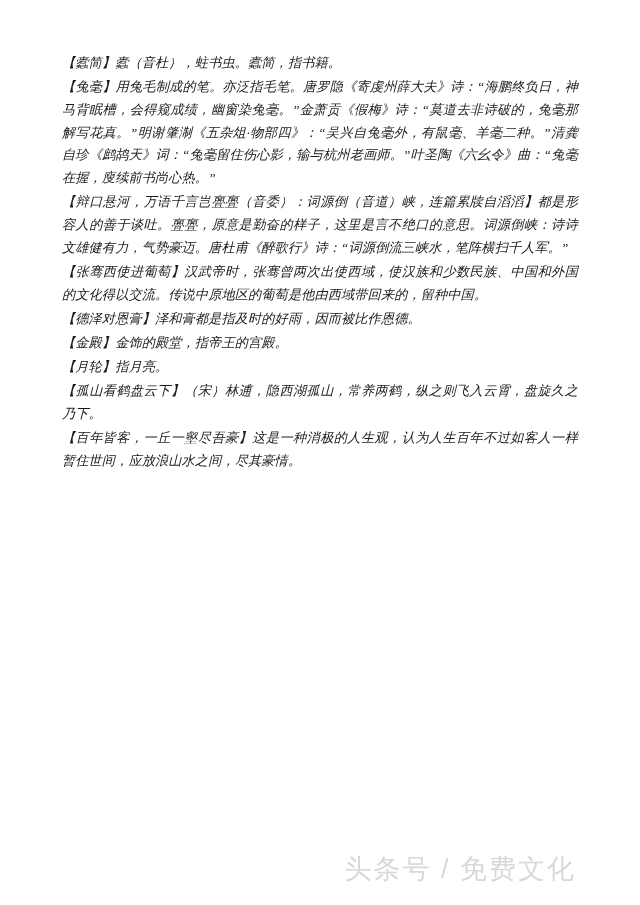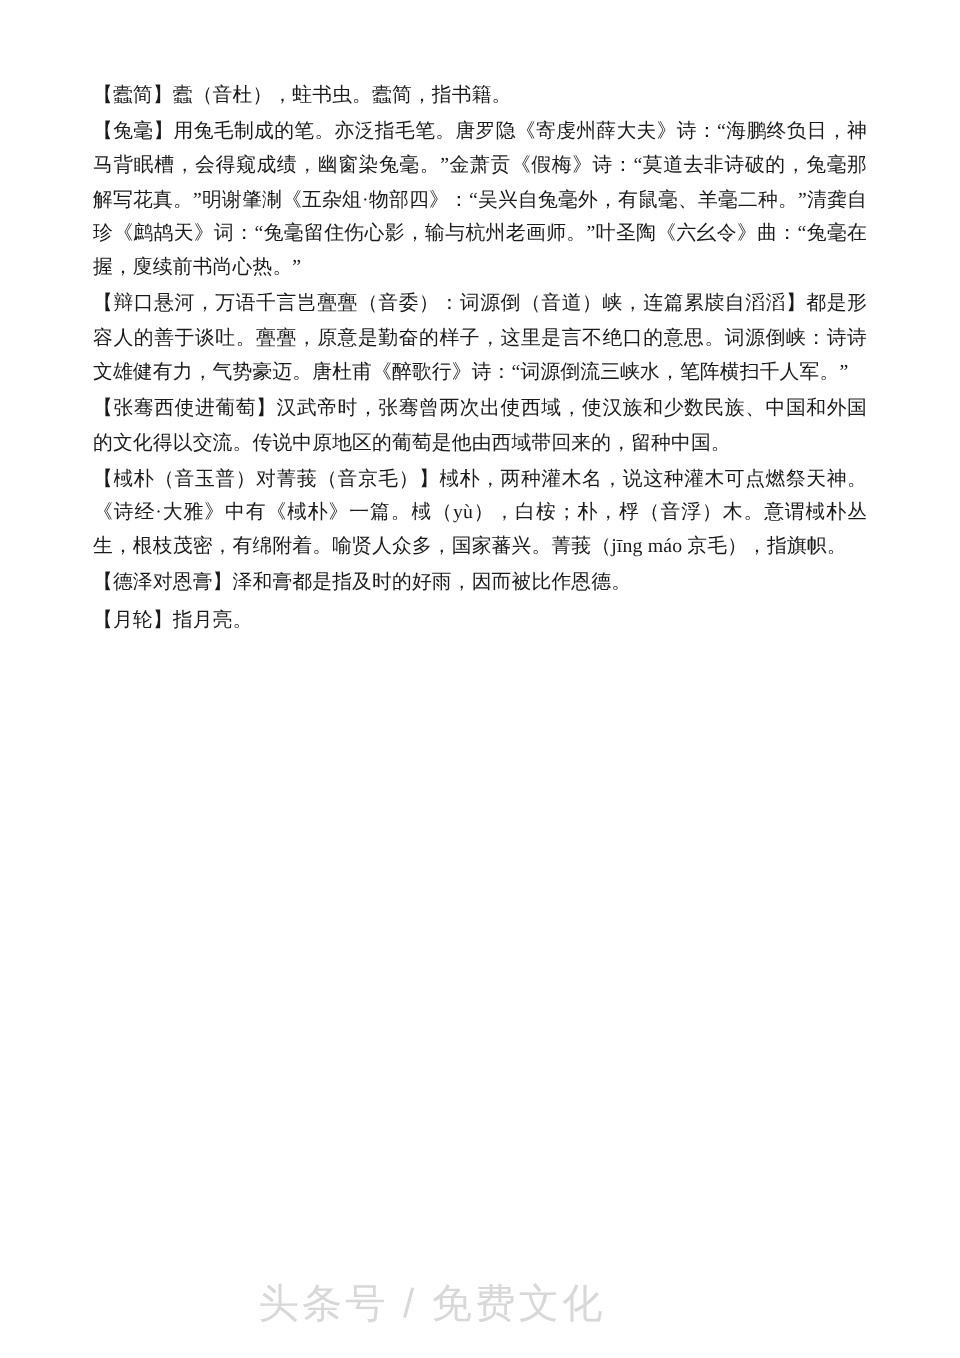--- a/index.html
+++ b/index.html
@@ -16,53 +16,56 @@
     position: relative;
   }
   #page {
     position: absolute;
     left: 0;
     top: 0;
     width: 640px;
     height: 905px;
     box-sizing: border-box;
     padding: 52px 62px 16px 62px;
+    font-style: italic;
   }
   .entry {
     font-size: 13.2px;
     line-height: 1.72;
     text-align: justify;
     text-justify: inter-ideograph;
     margin: 0 0 1.5px 0;
     text-indent: 0;
     letter-spacing: 0.1px;
     word-break: break-all;
   }
   .watermark {
     position: absolute;
     left: 0;
     bottom: 18px;
     width: 576px;
-    text-align: center;
+    text-align: right;
     font-family: "Liberation Sans", "DejaVu Sans", sans-serif;
     font-size: 27px;
     color: #d8d8d8;
     letter-spacing: 2px;
     font-weight: 500;
     user-select: none;
   }
 </style>
 </head>
 <body>
 
 <div id="page">
   <div>
     <p class="entry">【蠹简】蠹（音杜），蛀书虫。蠹简，指书籍。</p>
     <p class="entry">【兔毫】用兔毛制成的笔。亦泛指毛笔。唐罗隐《寄虔州薛大夫》诗：“海鹏终负日，神马背眠槽，会得窥成绩，幽窗染兔毫。”金萧贡《假梅》诗：“莫道去非诗破的，兔毫那解写花真。”明谢肇淛《五杂俎·物部四》：“吴兴自兔毫外，有鼠毫、羊毫二种。”清龚自珍《鹧鸪天》词：“兔毫留住伤心影，输与杭州老画师。”叶圣陶《六幺令》曲：“兔毫在握，廋续前书尚心热。”</p>
     <p class="entry">【辩口悬河，万语千言岂亹亹（音委）：词源倒（音道）峡，连篇累牍自滔滔】都是形容人的善于谈吐。亹亹，原意是勤奋的样子，这里是言不绝口的意思。词源倒峡：诗诗文雄健有力，气势豪迈。唐杜甫《醉歌行》诗：“词源倒流三峡水，笔阵横扫千人军。”</p>
     <p class="entry">【张骞西使进葡萄】汉武帝时，张骞曾两次出使西域，使汉族和少数民族、中国和外国的文化得以交流。传说中原地区的葡萄是他由西域带回来的，留种中国。</p>
-    <p class="entry">【棫朴（音玉普）对菁莪（音京毛）】棫朴，两种灌木名，说这种灌木可点燃祭天神。《诗经·大雅》中有《棫朴》一篇。棫（yù），白桉；朴，桴（音浮）木。意谓棫朴丛生，根枝茂密，有绵附着。喻贤人众多，国家蕃兴。菁莪（jīng máo 京毛），指旗帜。</p>
     <p class="entry">【德泽对恩膏】泽和膏都是指及时的好雨，因而被比作恩德。</p>
+    <p class="entry">【金殿】金饰的殿堂，指帝王的宫殿。</p>
     <p class="entry">【月轮】指月亮。</p>
+    <p class="entry">【孤山看鹤盘云下】（宋）林逋，隐西湖孤山，常养两鹤，纵之则飞入云霄，盘旋久之乃下。</p>
+    <p class="entry">【百年皆客，一丘一壑尽吾豪】这是一种消极的人生观，认为人生百年不过如客人一样暂住世间，应放浪山水之间，尽其豪情。</p>
   </div>
 </div>
 
 <div class="watermark">头条号 / 免费文化</div>
 
 </body></html>

